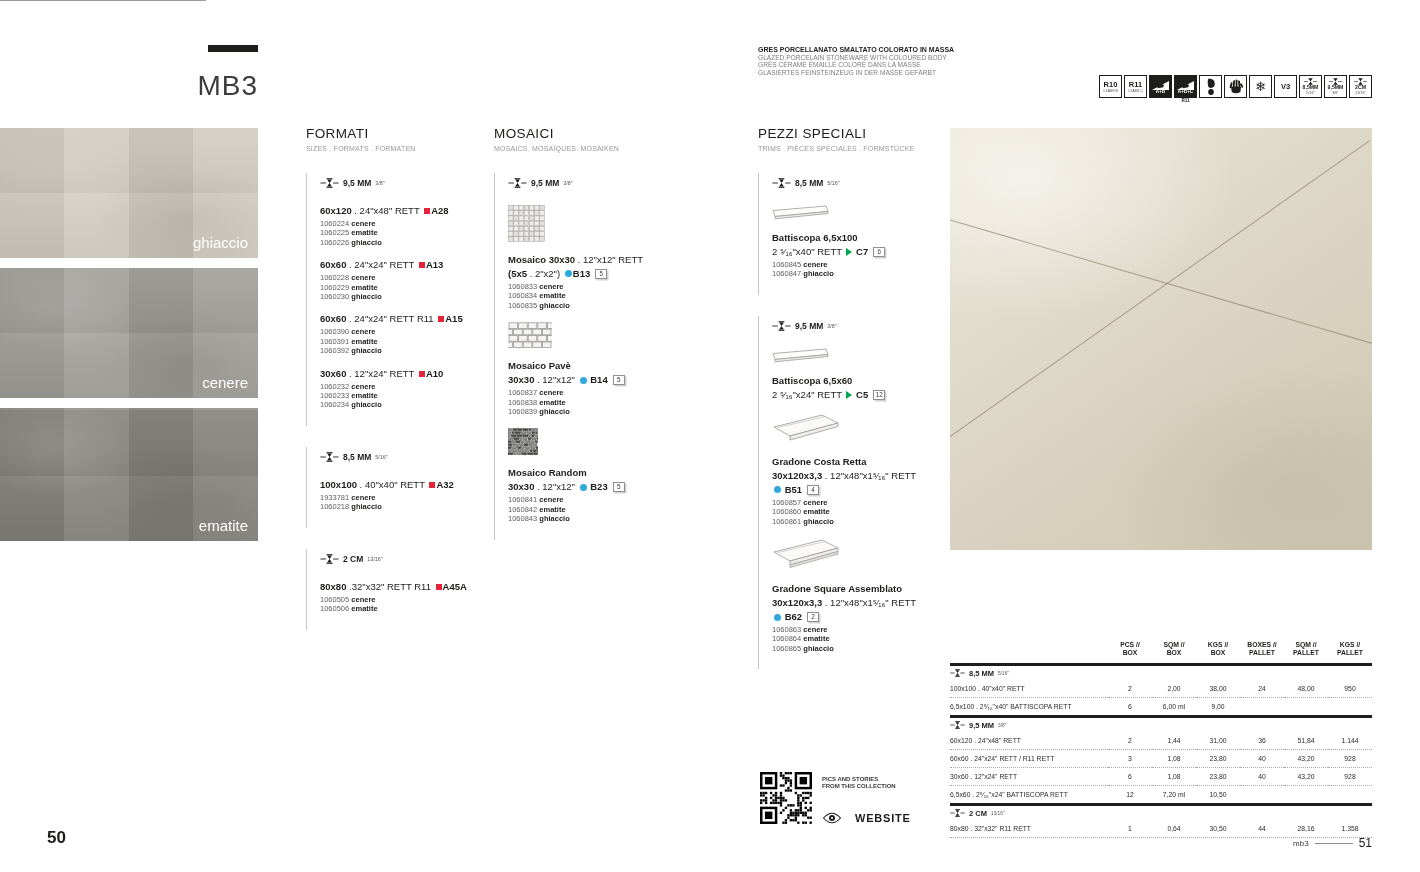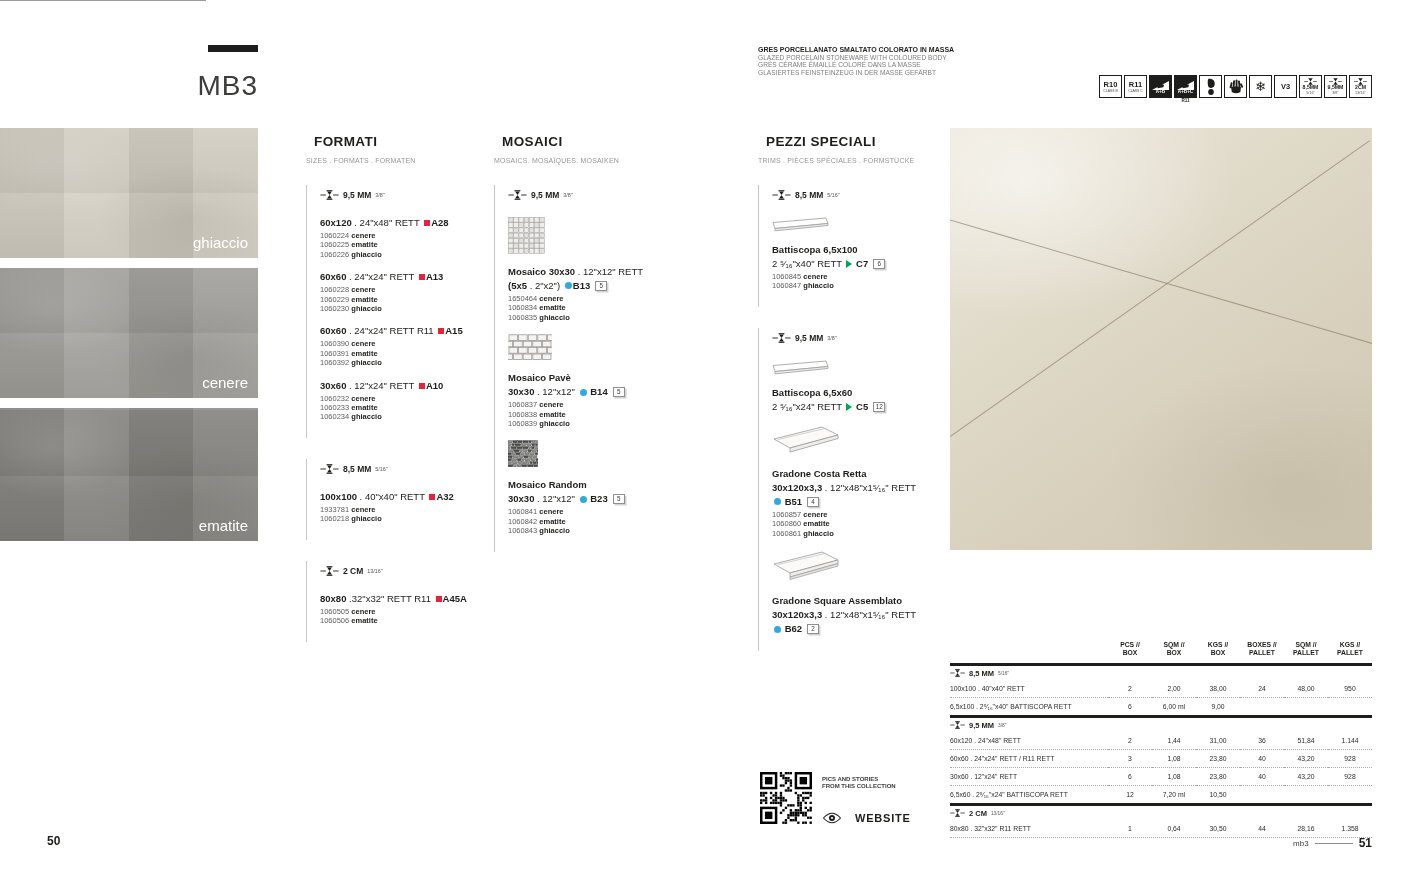--- a/index.html
+++ b/index.html
@@ -32,21 +32,21 @@
   .swatch .tex{position:absolute;inset:0;
     background-image:
       linear-gradient(rgba(255,255,255,.10),rgba(0,0,0,.07)),
       repeating-linear-gradient(90deg,rgba(0,0,0,.05) 0 64px,rgba(255,255,255,.07) 64px 129px),
       repeating-linear-gradient(0deg,rgba(255,255,255,.05) 0 65px,rgba(0,0,0,.05) 65px 131px),
       radial-gradient(120px 70px at 20% 30%,rgba(255,255,255,.16),transparent 70%),
       radial-gradient(140px 80px at 75% 70%,rgba(0,0,0,.08),transparent 70%);}
   .swatch .lab{position:absolute;right:10px;bottom:7px;color:#fff;font-size:15px;}
   
   .col{position:absolute;top:126px;}
-  .col h3{margin:8px;font-size:13.5px;font-weight:bold;letter-spacing:.4px;}
+  .col h3{margin:0;font-size:13.5px;font-weight:normal;letter-spacing:.4px;}
   .col .sub{font-size:7px;color:#979797;margin-top:4px;letter-spacing:.2px;}
   .col .sections{margin-top:21px;}
   .section{border-left:1px solid #c6c6c6;padding:3px 0 4px 13px;margin-bottom:21px;}
   .thick-h{display:flex;align-items:center;gap:4px;margin:2px 0 17px;}
   .thick-h .tl{font-size:8.5px;font-weight:bold;}
   .thick-h .ts{font-size:5.4px;color:#555;}
   .product{margin-bottom:12px;}
   .p-icon{margin:2px 0 7px;}
   .nameline{font-size:9.5px;line-height:12px;margin-bottom:2px;color:#1d1d1b;}
   .nameline b{font-weight:bold;}
@@ -81,25 +81,25 @@
          height:17px;border-top:1px dotted #a9a9a9;color:#2b2b2b;}
   .t-first{border-top:none;}
   .t-end{grid-column:1 / span 7;border-top:1px dotted #a9a9a9;height:0;}
   
   #qr-block{position:absolute;left:760px;top:772px;width:190px;height:60px;}
   #qr-svg{position:absolute;left:0;top:0;}
   .qr-cap{position:absolute;left:62px;top:4px;font-size:6px;line-height:7px;font-weight:bold;color:#3b3b3b;}
   .website{position:absolute;left:62px;top:40px;display:flex;align-items:center;gap:13px;cursor:pointer;}
   .website .wl{font-size:11px;font-weight:bold;letter-spacing:.8px;}
   
-  .pg-left{position:absolute;left:47px;bottom:24px;font-size:12px;font-weight:bold;}
+  .pg-left{position:absolute;left:47px;bottom:24px;font-size:17px;font-weight:bold;}
   .pg-right{position:absolute;right:48px;bottom:22px;display:flex;align-items:center;gap:6px;}
   .pg-right .brand{font-size:8px;color:#3b3b3b;}
   .pg-right .rule{width:38px;height:1px;background:#8c8c8c;}
-  .pg-right .num{font-size:12px;font-weight:bold;}
+  .pg-right .num{font-size:12px;font-weight:normal;}
 </style>
 </head>
 <body>
 
 <div id="canvas">
   <div class="top-line"></div>
   <div class="top-bar"></div>
   <div class="page-title">MB3</div>
 
   <div class="hdr">
@@ -366,21 +366,21 @@
                 <rect x="5.7" y="31.700000000000003" width="4.6" height="4.6" fill="#eeedea" stroke="#9a9a9a" stroke-width="0.5"></rect>
                 <rect x="10.9" y="31.700000000000003" width="4.6" height="4.6" fill="#eeedea" stroke="#9a9a9a" stroke-width="0.5"></rect>
                 <rect x="16.1" y="31.700000000000003" width="4.6" height="4.6" fill="#e3e1dc" stroke="#9a9a9a" stroke-width="0.5"></rect>
                 <rect x="21.3" y="31.700000000000003" width="4.6" height="4.6" fill="#eeedea" stroke="#9a9a9a" stroke-width="0.5"></rect>
                 <rect x="26.5" y="31.700000000000003" width="4.6" height="4.6" fill="#eeedea" stroke="#9a9a9a" stroke-width="0.5"></rect>
                 <rect x="31.700000000000003" y="31.700000000000003" width="4.6" height="4.6" fill="#e3e1dc" stroke="#9a9a9a" stroke-width="0.5"></rect>
               </svg></div>
             <div class="nameline"><b>Mosaico 30x30</b><span> . 12"x12" RETT</span></div>
             <div class="nameline"><b>(5x5</b><span> . 2"x2") </span><span class="mk mk-dot" style="background: rgb(47, 169, 222);"></span><b>B13</b><span class="boxnum">5</span></div>
             <div class="codes">
-              <div><span>1650464 </span><b>cenere</b></div>
+              <div><span>1060833 </span><b>cenere</b></div>
               <div><span>1060834 </span><b>ematite</b></div>
               <div><span>1060835 </span><b>ghiaccio</b></div>
             </div>
           </div>
           <div class="product">
             <div class="p-icon"><svg width="44" height="27">
                 <rect x="1" y="0.8" width="8.6" height="5.6" fill="#f4f3f0" stroke="#8d8d8d" stroke-width="0.7"></rect>
                 <rect x="10.6" y="0.8" width="8.6" height="5.6" fill="#f4f3f0" stroke="#8d8d8d" stroke-width="0.7"></rect>
                 <rect x="20.2" y="0.8" width="8.6" height="5.6" fill="#f4f3f0" stroke="#8d8d8d" stroke-width="0.7"></rect>
                 <rect x="29.799999999999997" y="0.8" width="8.6" height="5.6" fill="#f4f3f0" stroke="#8d8d8d" stroke-width="0.7"></rect>
@@ -555,20 +555,25 @@
           <div class="product">
             <div class="p-icon"><svg width="68" height="34">
       <polygon points="2,14 50,2 66,10 18,23" fill="#fbfaf7" stroke="#999" stroke-width="0.8"></polygon>
       <polygon points="18,23 66,10 66,13.5 18,27" fill="#efeeea" stroke="#999" stroke-width="0.8"></polygon>
       <polygon points="18,27 66,13.5 66,16 18,29.5" fill="#e3e2dd" stroke="#999" stroke-width="0.7"></polygon>
       <line x1="6" y1="14.5" x2="53" y2="3.5" stroke="#b5b5b5" stroke-width="0.6"></line>
               </svg></div>
             <div class="nameline"><b>Gradone Square Assemblato</b></div>
             <div class="nameline"><b>30x120x3,3</b><span> . 12"x48"x1⁵⁄₁₆" RETT</span></div>
             <div class="nameline"><span class="mk mk-dot" style="background: rgb(47, 169, 222);"></span><b> B62</b><span class="boxnum">2</span></div>
+            <div class="codes">
+              <div><span>1060863 </span><b>cenere</b></div>
+              <div><span>1060864 </span><b>ematite</b></div>
+              <div><span>1060865 </span><b>ghiaccio</b></div>
+            </div>
           </div>
         </div>
       </div>
   </div>
 
   <div id="hero">
     <div class="grout" style="left:-5px;top:90px;width:452px;transform:rotate(16.3deg);"></div>
     <div class="grout" style="left:420px;top:13px;width:552px;transform:rotate(144.8deg);"></div>
   </div>
 

